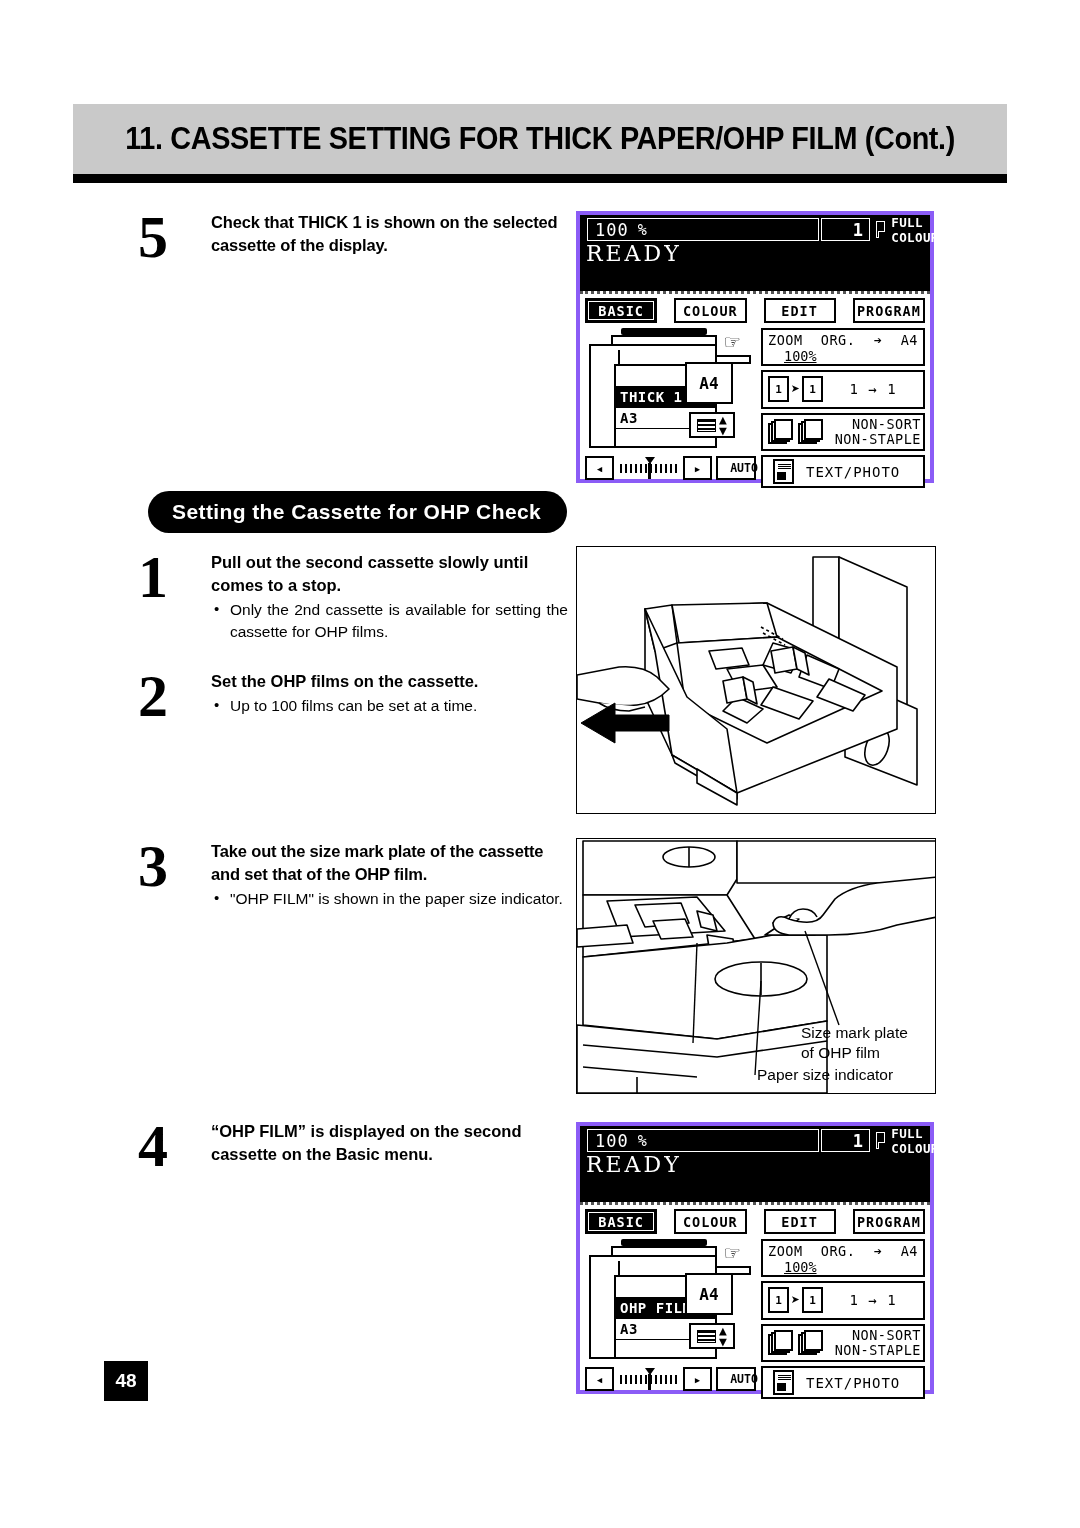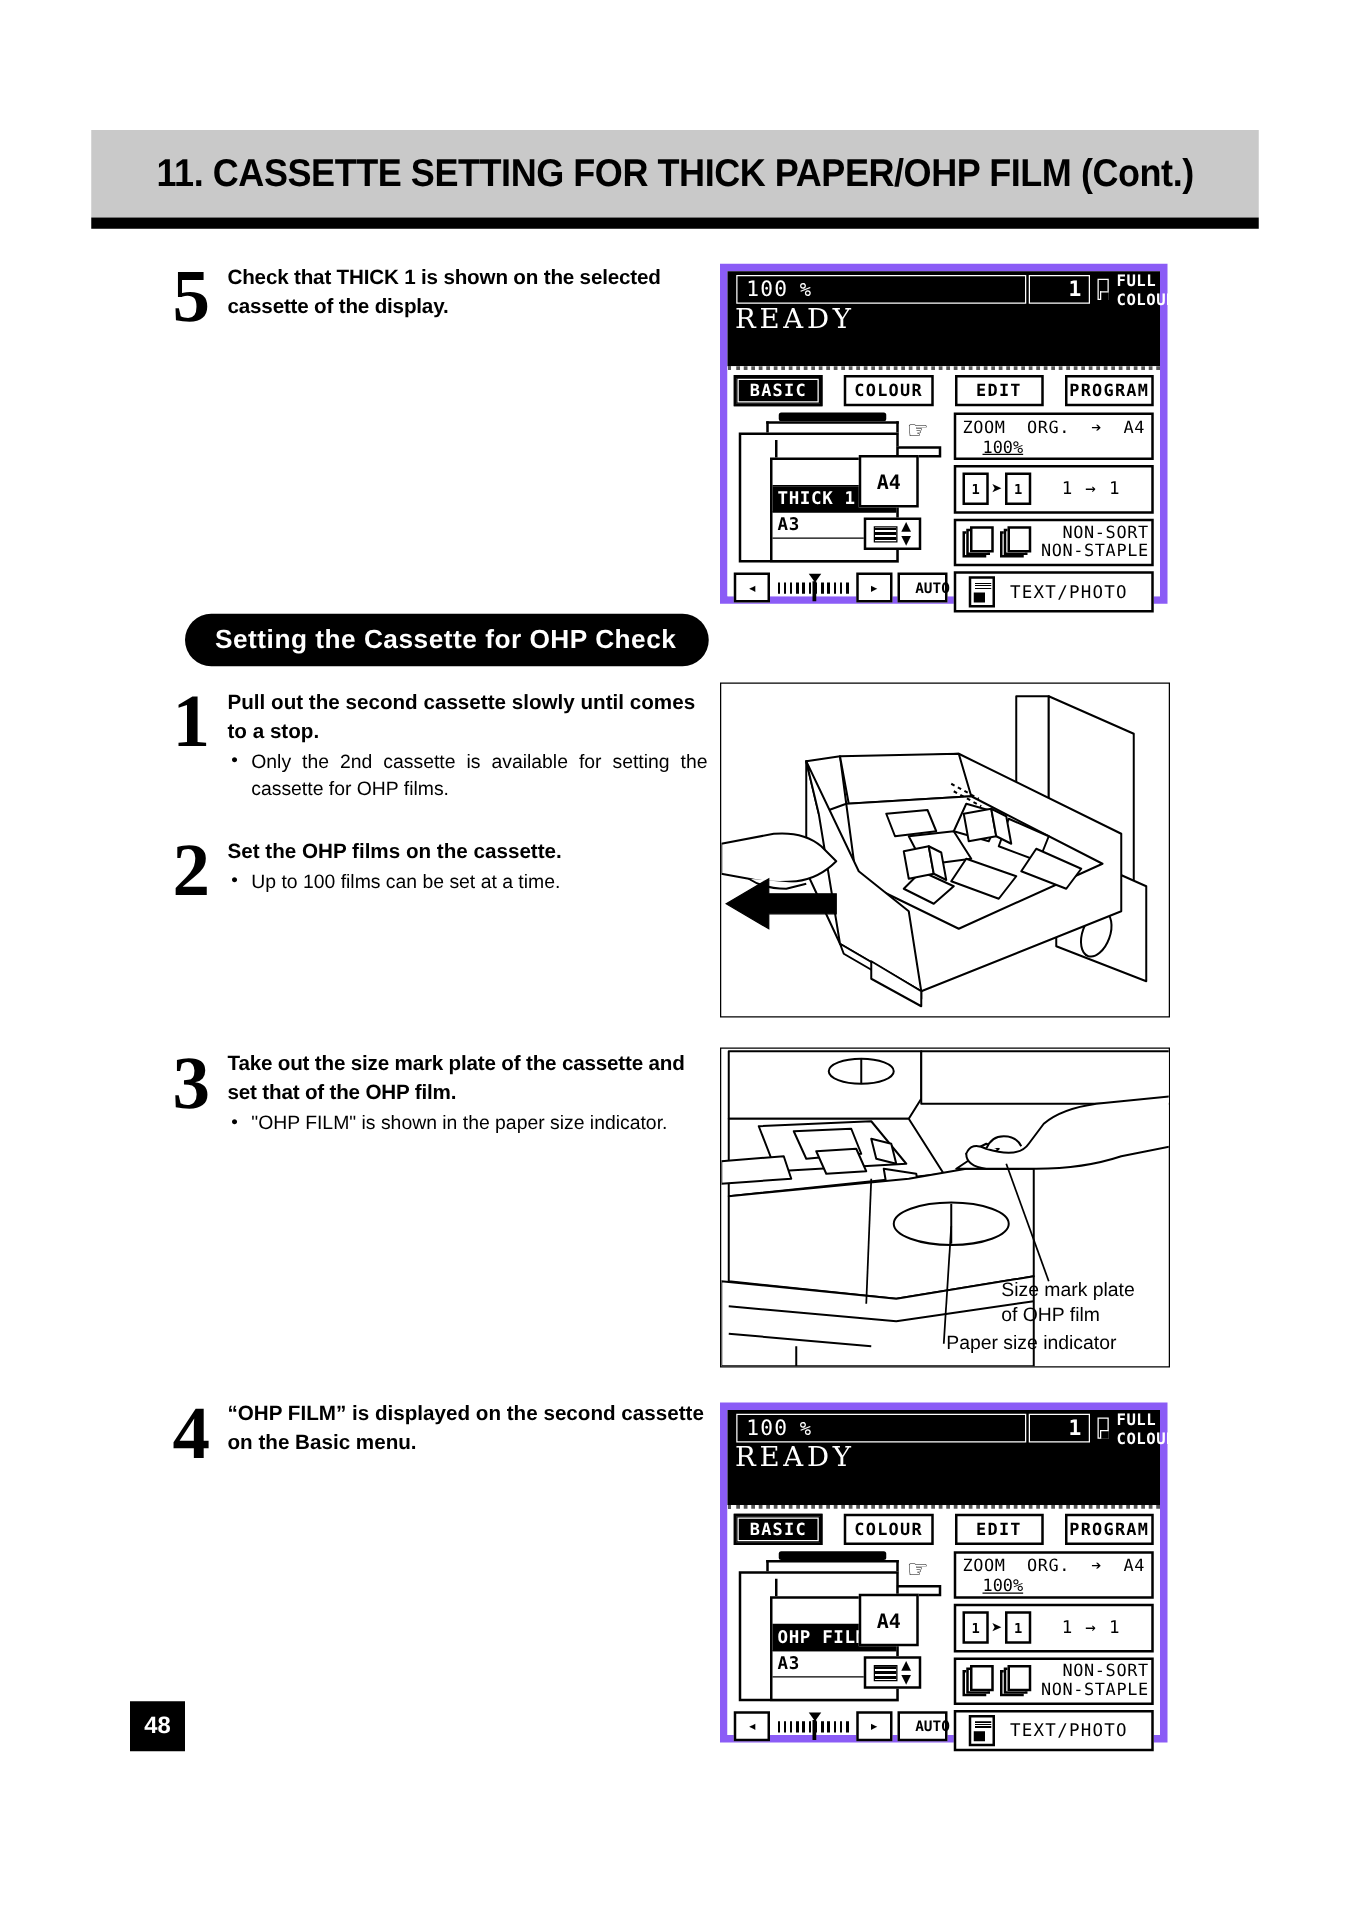--- a/index.html
+++ b/index.html
@@ -37,21 +37,21 @@
   .step-num {
     font-family: "Liberation Serif", serif;
     font-weight: bold;
     font-size: 60px;
     line-height: 52px;
     width: 40px;
     color: #000;
     flex: 0 0 40px;
     text-align: left;
   }
-  .step-body { padding-left: 4px; }
+  .step-body { padding-left: 4px; margin-left: 29px; }
   .step-title {
     font-weight: bold;
     font-size: 16.5px;
     line-height: 23px;
     color: #000;
   }
   .step-title.tight { letter-spacing: -0.15px; }
   ul.bullets { list-style: none; margin-top: 2px; }
   ul.bullets li {
     font-size: 15.5px;
@@ -89,21 +89,21 @@
     color: #fff;
     font-weight: bold; font-size: 19px;
     display: flex; align-items: center; justify-content: center;
   }
 
   
   .lcd {
     position: absolute;
     width: 358px; height: 272px;
     background: #fff;
-    border: 6px solid #8b5cf6;
+    border: 4px solid #8b5cf6;
     font-family: "DejaVu Sans Mono", monospace;
   }
   .lcd-top {
     height: 76px; background: #000; position: relative;
   }
   .lcd-ratio {
     position: absolute; left: 7px; top: 3px;
     width: 232px; height: 23px;
     border: 1px solid #fff;
     color: #fff; font-size: 17px;

